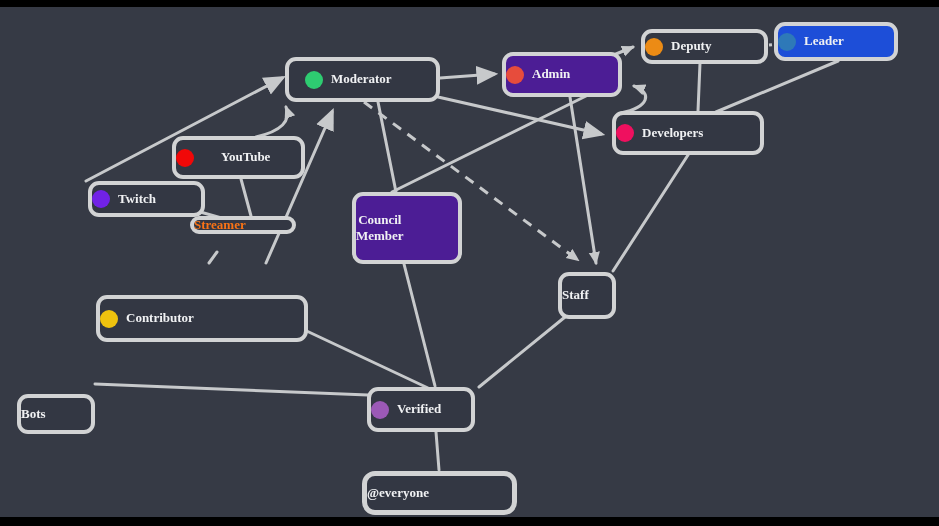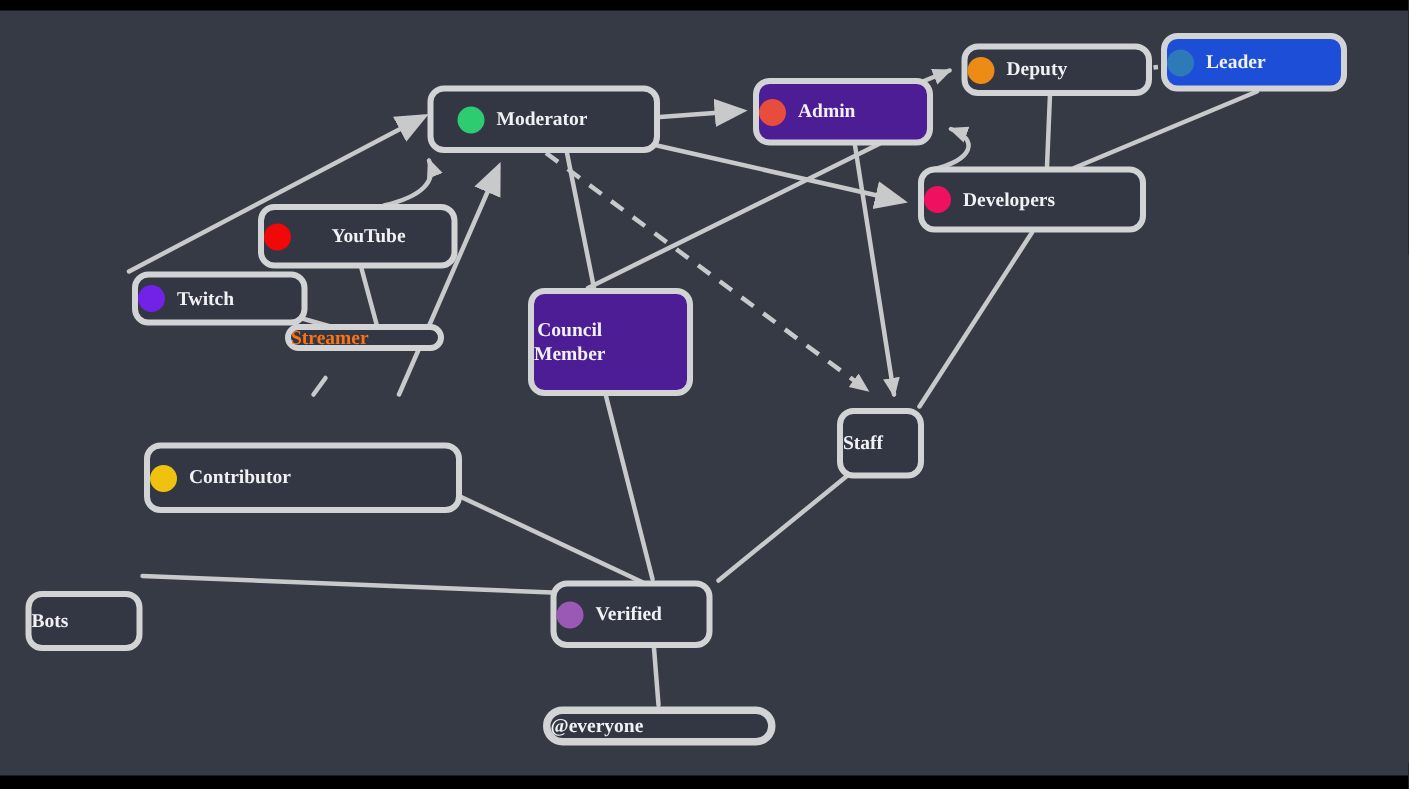--- a/index.html
+++ b/index.html
@@ -83,17 +83,17 @@
       <div class="node" style="left: 285px; top: 57px; width: 155px; height: 45px; background: rgb(51, 55, 67); border-color: rgb(210, 211, 212); color: rgb(240, 241, 243); padding-left: 16px;"><span class="icon" style="background: rgb(46, 204, 113);"></span><span>Moderator</span></div>
       <div class="node" style="left: 352px; top: 192px; width: 110px; height: 72px; background: #4c1d95; border-color: rgb(210, 211, 212); color: rgb(240, 241, 243);"><span>Council
 Member</span></div>
       <div class="node" style="left: 502px; top: 52px; width: 120px; height: 45px; background: #4c1d95; border-color: rgb(210, 211, 212); color: rgb(240, 241, 243);"><span class="icon" style="background: rgb(231, 76, 60);"></span><span>Admin</span></div>
       <div class="node" style="left: 641px; top: 29px; width: 127px; height: 35px; background: rgb(51, 55, 67); border-color: rgb(210, 211, 212); color: rgb(240, 241, 243);"><span class="icon" style="background: rgb(236, 139, 21);"></span><span>Deputy</span></div>
       <div class="node" style="left: 774px; top: 22px; width: 124px; height: 39px; background: #1d4ed8; border-color: rgb(210, 211, 212); color: rgb(240, 241, 243);"><span class="icon" style="background: rgb(46, 121, 184);"></span><span>Leader</span></div>
       <div class="node" style="left: 612px; top: 111px; width: 152px; height: 44px; background: rgb(51, 55, 67); border-color: rgb(210, 211, 212); color: rgb(240, 241, 243);"><span class="icon" style="background: rgb(239, 16, 95);"></span><span>Developers</span></div>
       <div class="node" style="left: 558px; top: 272px; width: 58px; height: 47px; background: rgb(51, 55, 67); border-color: rgb(210, 211, 212); color: rgb(240, 241, 243);"><span>Staff</span></div>
       <div class="node" style="left: 17px; top: 366px; width: 78px; height: 40px; background: rgb(51, 55, 67); border-color: rgb(210, 211, 212); color: rgb(240, 241, 243); margin-top: 28px;"><span>Bots</span></div>
       <div class="node" style="left: 367px; top: 387px; width: 108px; height: 45px; background: rgb(51, 55, 67); border-color: rgb(210, 211, 212); color: rgb(240, 241, 243);"><span class="icon" style="background: rgb(155, 89, 182);"></span><span>Verified</span></div>
-      <div class="node heavy" style="left: 362px; top: 471px; width: 155px; height: 26px; background: rgb(51, 55, 67); border-color: rgb(210, 211, 212); color: rgb(240, 241, 243);"><span>@everyone</span></div>
+      <div class="node heavy" style="left: 362px; top: 471px; width: 155px; height: 44px; background: rgb(51, 55, 67); border-color: rgb(210, 211, 212); color: rgb(240, 241, 243);"><span>@everyone</span></div>
     </div>
   <div class="bar" id="top-bar" style="top: 0px; height: 7px; background: rgb(0, 0, 0);"></div>
   <div class="bar" id="bottom-bar" style="top: 517px; height: 9px; background: rgb(0, 0, 0);"></div>
 </div>
 
 </body></html>

